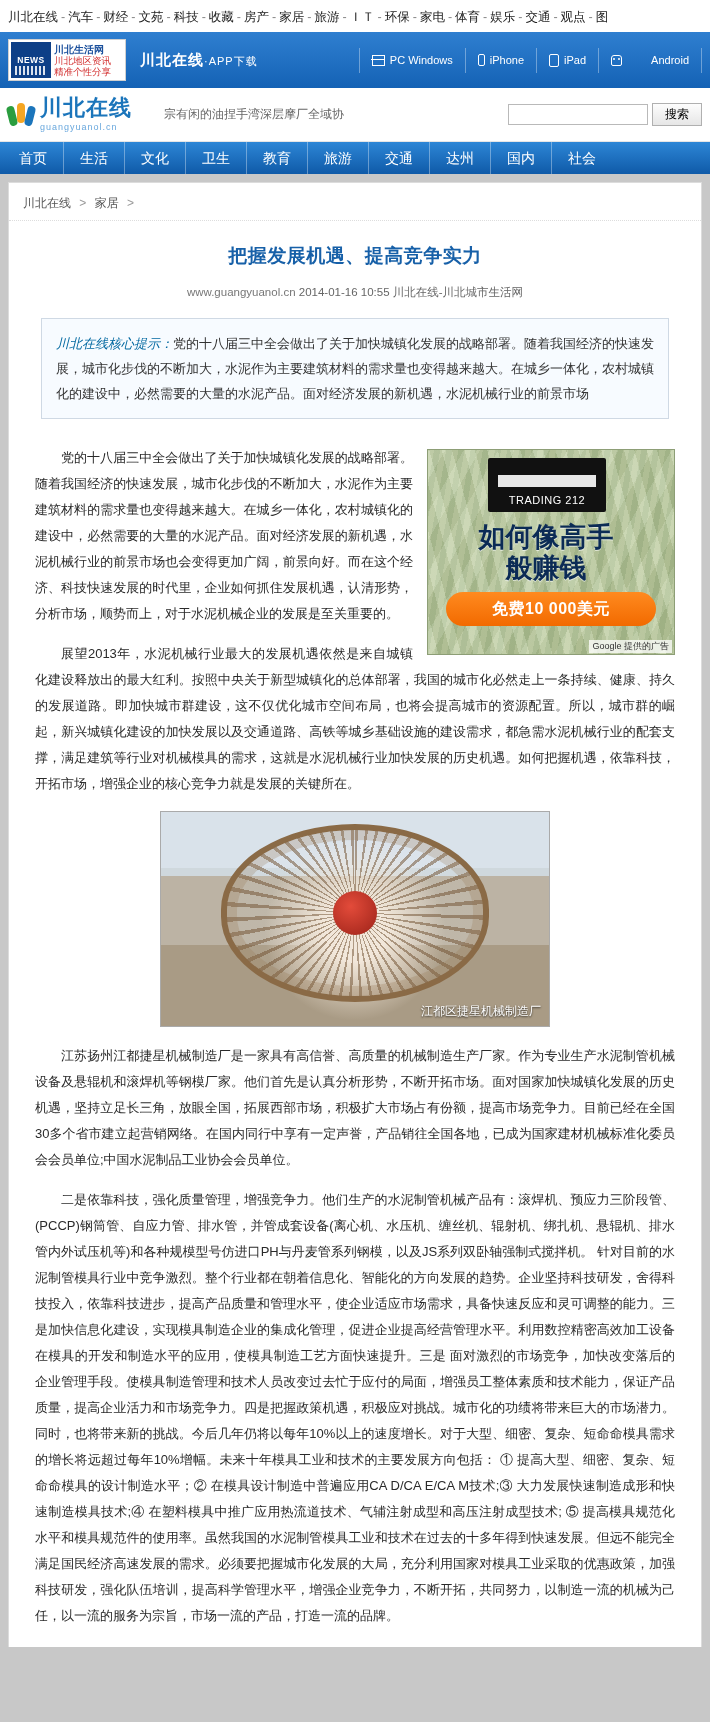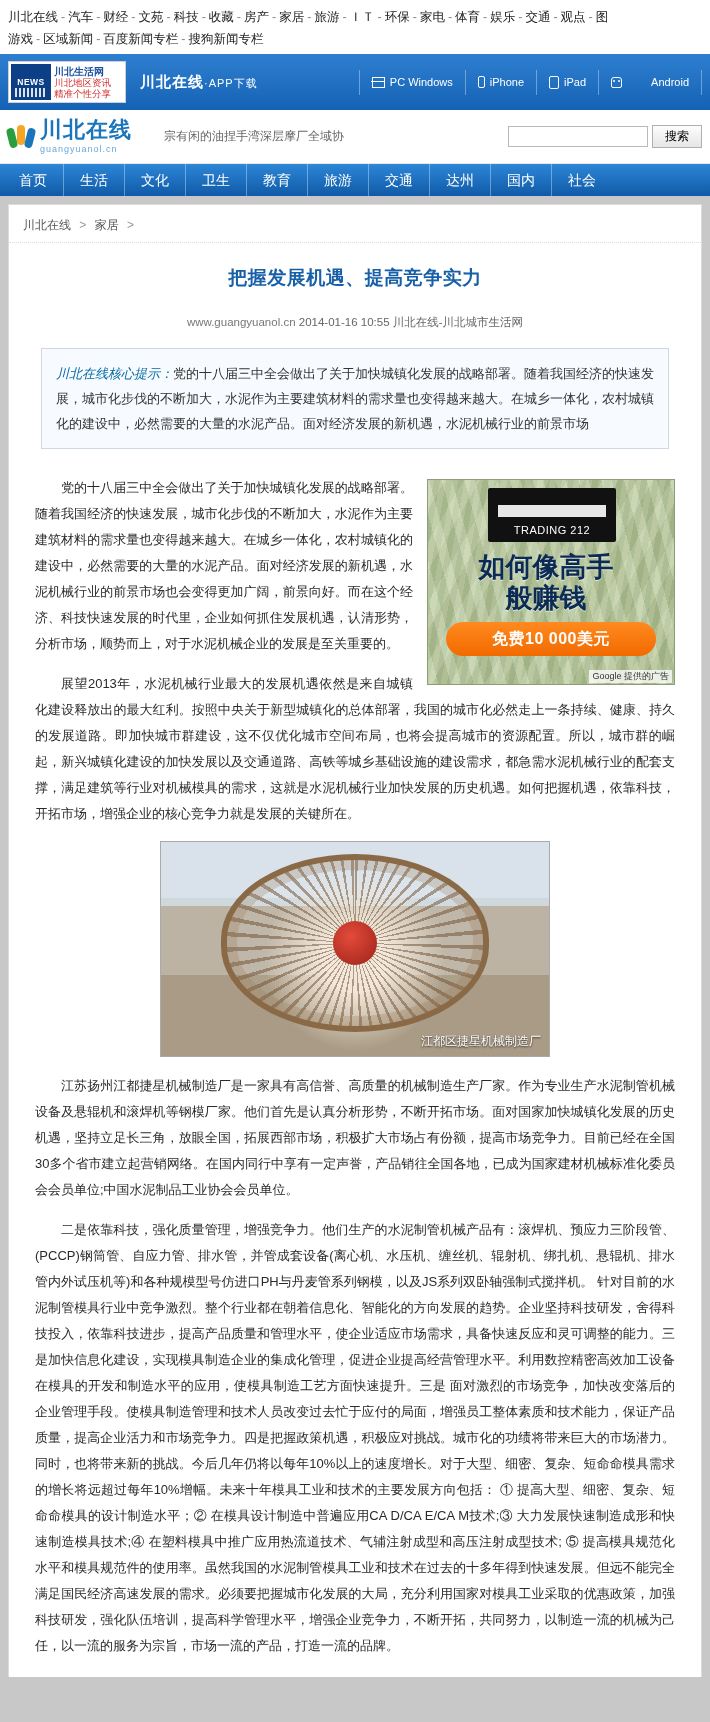--- a/index.html
+++ b/index.html
@@ -163,21 +163,21 @@
     border-bottom: 1px dotted #ddd;
   }
   .breadcrumb .crumb-sep { color: #999; margin: 0 5px; }
 
   .article { padding: 0 26px; }
   h1.title {
     text-align: center;
     color: #1760a8;
     font-size: 19px;
     font-weight: bold;
-    margin: 22px 0 24px 0;
+    margin: 22px 0 16px 0;
     letter-spacing: .5px;
   }
   .byline {
     text-align: center;
     font-size: 11.5px;
     color: #666;
     margin-bottom: 18px;
   }
   .byline .url { color: #777; }
   .core {
@@ -219,21 +219,21 @@
   }
   .ad-money {
     position:absolute; inset:0;
     background:
       repeating-linear-gradient(75deg, rgba(255,255,255,.14) 0 10px, rgba(0,0,0,.04) 10px 22px),
       repeating-linear-gradient(-60deg, rgba(255,255,255,.10) 0 14px, rgba(0,0,0,.03) 14px 30px);
   }
   .ad-badge {
     position: absolute; left: 60px; top: 8px;
     background: #111; color: #fff;
-    width: 128px; height: 54px;
+    width: 118px; height: 54px;
     border-radius: 2px;
     font-size: 11px;
     display:flex; align-items:flex-end; justify-content:center;
     padding-bottom: 6px;
     letter-spacing: .5px;
   }
   .ad-badge:before{
     content:"";
     position:absolute; left: 10px; top: 7px; right:10px; height:22px;
     background:
@@ -298,23 +298,20 @@
   .page-wrap { position: relative; }
 </style>
 </head>
 <body>
 
 <div class="page-wrap">
 
   <div class="topnav">
     <div class="row">
       <a>川北在线</a><span class="sep">-</span><a>汽车</a><span class="sep">-</span><a>财经</a><span class="sep">-</span><a>文苑</a><span class="sep">-</span><a>科技</a><span class="sep">-</span><a>收藏</a><span class="sep">-</span><a>房产</a><span class="sep">-</span><a>家居</a><span class="sep">-</span><a>旅游</a><span class="sep">-</span><a>ＩＴ</a><span class="sep">-</span><a>环保</a><span class="sep">-</span><a>家电</a><span class="sep">-</span><a>体育</a><span class="sep">-</span><a>娱乐</a><span class="sep">-</span><a>交通</a><span class="sep">-</span><a>观点</a><span class="sep">-</span><a>图</a>
-    </div>
-    <div class="row">
-      <a>游戏</a><span class="sep">-</span><a>区域新闻</a><span class="sep">-</span><a>百度新闻专栏</a><span class="sep">-</span><a>搜狗新闻专栏</a>
     </div>
   </div>
 
   <div class="appbar">
     <div class="news-logo">
       <div class="news-badge">
         <span class="nb-inner">NEWS</span>
       </div>
       <div class="news-text">
         <div class="l1">川北生活网</div>

